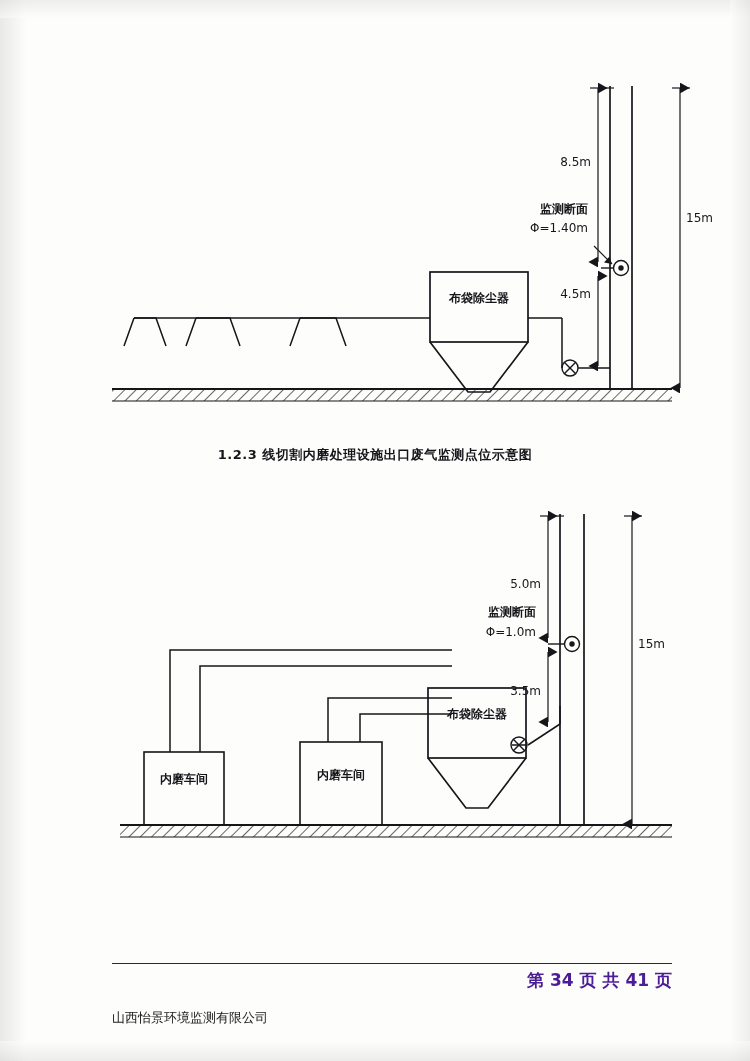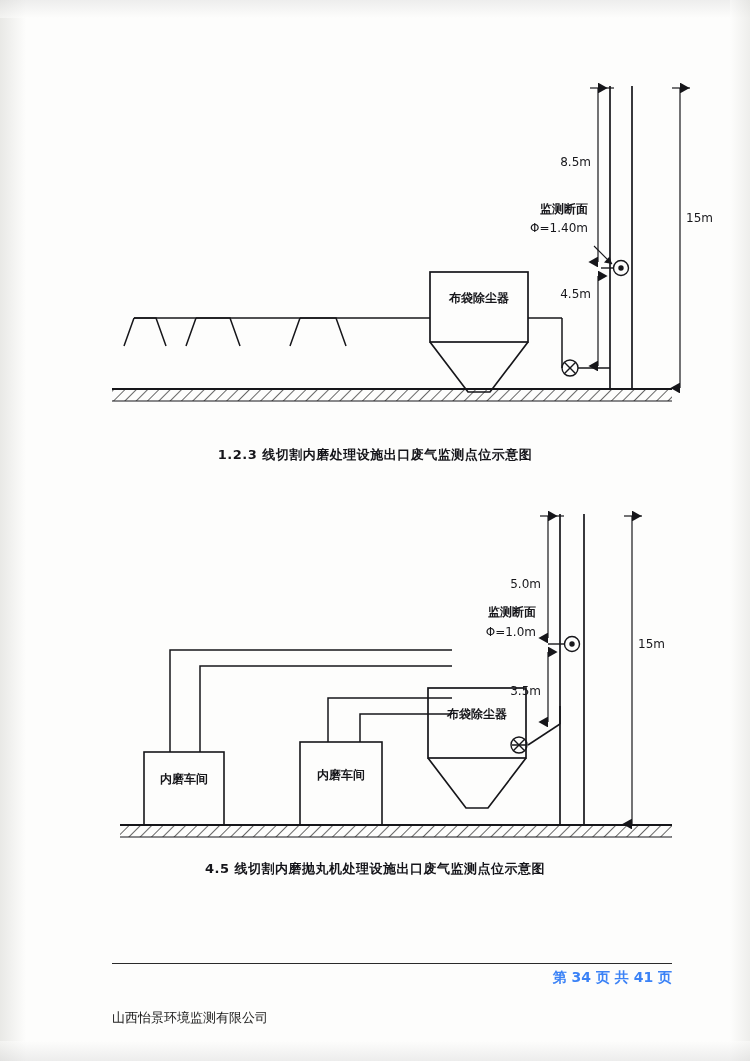--- a/index.html
+++ b/index.html
@@ -42,21 +42,21 @@
   .footer-rule{
     position:absolute;left:112px;top:963px;width:560px;height:1px;
     background:#2a2a2a;
   }
   .footer-left{
     position:absolute;left:112px;top:969px;
     font-family:"DejaVu Sans", sans-serif;font-size:13px;color:#1b1b1b;margin-top:40px;
   }
   .footer-right{
     position:absolute;right:78px;top:969px;
-    font-family:"DejaVu Sans", sans-serif;font-size:14px;color:#3b82f6;
+    font-family:"DejaVu Sans", sans-serif;font-size:17px;color:#4c1d95;
     font-weight:bold;
   }
   .svgtext{font-family:"DejaVu Sans", sans-serif;font-size:12px;fill:#16161a;}
   .svgtext.b{font-weight:bold;}
 </style>
 </head>
 <body>
 
 <div class="page">
 
@@ -231,19 +231,18 @@
       <text class="svgtext" x="541" y="205" text-anchor="end">3.5m</text>
 
       <g stroke="#16161a" stroke-width="1.2" fill="none">
         <line x1="632" y1="26" x2="632" y2="334" marker-start="url(#arrUp2)" marker-end="url(#arrDown2)"></line>
         <line x1="624" y1="26" x2="642" y2="26"></line>
       </g>
       <text class="svgtext" x="638" y="158" text-anchor="start">15m</text>
     </svg>
   </div>
 
-  <div class="caption" style="top:860px;">4.5 线切割内磨抛丸机处理设施出口废气监测点位示意图</div>
 
   <div class="footer-rule"></div>
   <div class="footer-left">山西怡景环境监测有限公司</div>
   <div class="footer-right">第 34 页 共 41 页</div>
 
 </div>
 
 </body></html>

